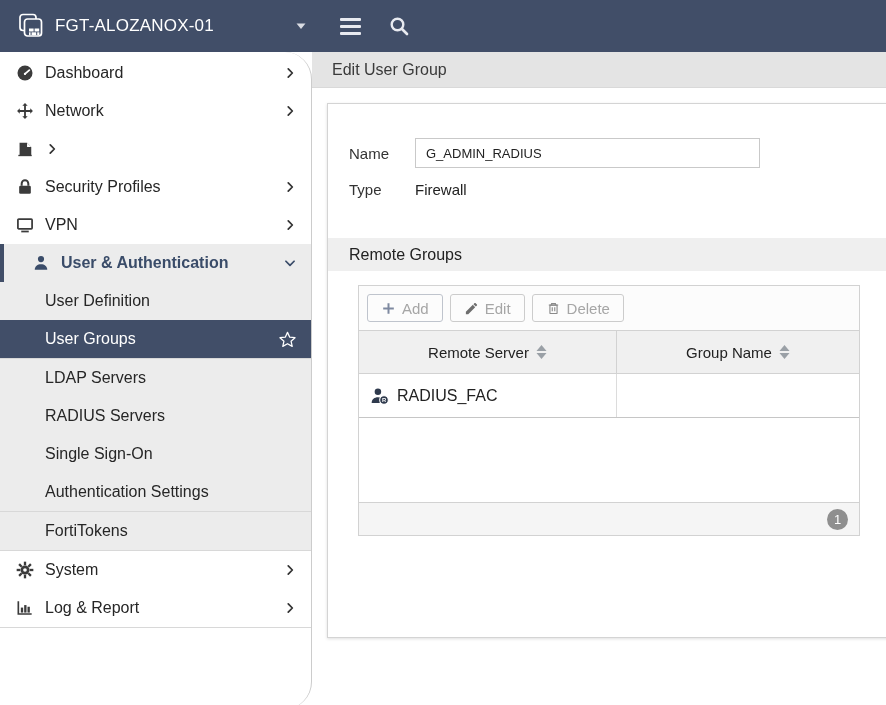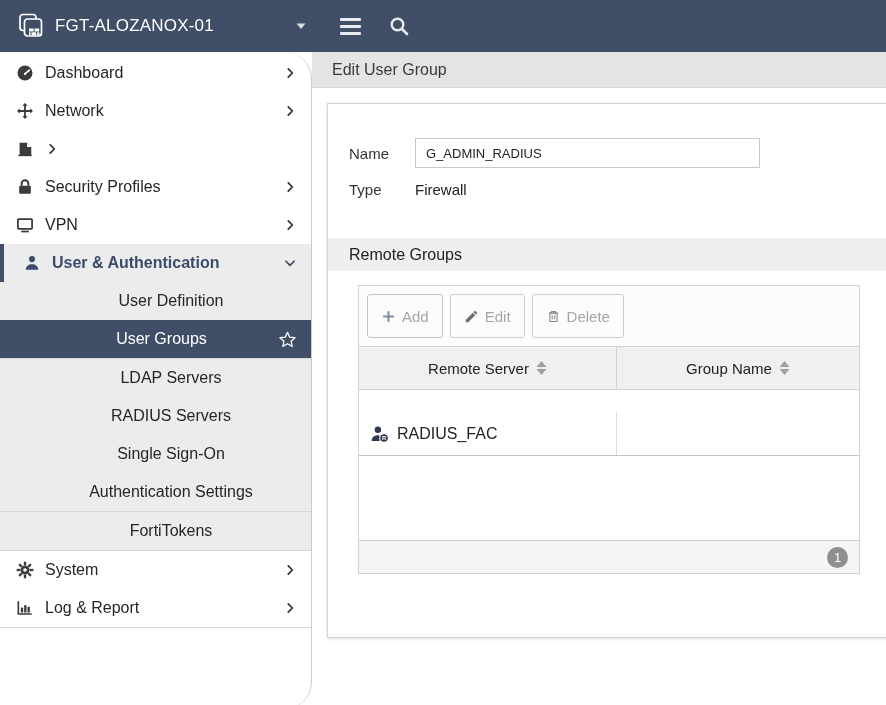--- a/index.html
+++ b/index.html
@@ -19,24 +19,24 @@
   .layout { display:flex; height:657px; }
   .sidebar { width:312px; min-width:312px; border-right:1px solid #ccc; background:#fff; padding-top:2px;border-radius:27px; }
   .main { flex:1; background:#fff; }
 
   
   .nav-item { height:38px; display:flex; align-items:center; padding:0 14px; cursor:pointer; }
   .nav-item .nicon { width:22px; display:flex; justify-content:center; align-items:center; margin-right:9px; color:#3b3b3b; }
   .nav-item .nlabel { flex:1; font-size:16px; color:#262626; }
   .chev { display:flex; color:#333; }
   .nav-group { background:#ececec; }
-  .nav-item.parent { border-left:4px solid #414e68; padding-left:17px; }
+  .nav-item.parent { border-left:4px solid #414e68; padding-left:26px; }
   .nav-item.parent .nicon { color:#3a4c69; }
   .nav-item.parent .nlabel { color:#3a4c69; font-weight:bold; }
-  .sub-item { height:38px; display:flex; align-items:center; padding:0 14px 0 45px; cursor:pointer;text-align:center; }
+  .sub-item { height:38px; display:flex; align-items:center; padding:0 14px 0 45px; cursor:pointer; }
   .sub-item .slabel { flex:1; font-size:16px; color:#262626; }
   .sub-item.selected { background:#414e68; }
   .sub-item.selected .slabel { color:#fff; }
   .divider { border-top:1px solid #d8d8d8; height:0; }
 
   
   .page-header { height:36px; background:#e4e4e4; border-bottom:1px solid #d9d9d9;
     display:flex; align-items:center; padding-left:20px; font-size:16px; color:#3a3a3a; }
   .panel { margin:15px 0 0 15px; width:780px; height:535px; background:#fff;
     border:1px solid #d4d4d4; box-shadow:0 1px 3px rgba(0,0,0,.13); }
@@ -46,31 +46,31 @@
   .form-label { width:66px; font-size:15px; color:#333; }
   .text-input { width:345px; height:30px; border:1px solid #c9c9c9; background:#fff;
     font-family:inherit; font-size:13px; color:#222; padding:0 10px; outline:none; }
   .form-value { font-size:15px; color:#222; }
 
   .section-strip { margin-top:40px; height:33px; background:#efefef; display:flex;
     align-items:center; padding-left:21px; font-size:16px; color:#222; }
 
   .table-wrap { margin:14px 0 0 30px; width:502px; border:1px solid #d2d2d2; }
   .toolbar { padding:8px; display:flex; gap:7px; background:#fcfcfc; }
-  .btn { height:44px; display:inline-flex; align-items:center; gap:6px; padding:0 13px;
+  .btn { height:28px; display:inline-flex; align-items:center; gap:6px; padding:0 13px;
     background:transparent; border:1px solid #ccc; border-radius:3px;
     font-family:inherit; font-size:15px; color:#a6a6a6; cursor:pointer; }
   .btn.btn-add { border-color:#bfc4cd; }
   .thead { display:flex; height:44px; background:#f0f0f0; border-top:1px solid #d2d2d2;
     border-bottom:1px solid #d2d2d2; }
   .th { display:flex; align-items:center; justify-content:center; gap:7px;
     font-size:15px; color:#222; }
   .th-1 { width:258px; border-right:1px solid #d2d2d2; }
   .th-2 { flex:1; }
-  .trow { display:flex; height:44px; border-bottom:1px solid #c6c6c6; background:#fff;margin-top:22px; }
+  .trow { display:flex; height:44px; border-bottom:1px solid #c6c6c6; background:#fff; }
   .td-1 { width:258px; border-right:1px solid #dcdcdc; display:flex; align-items:center;
     gap:7px; padding-left:11px; font-size:16px; color:#222; }
   .td-2 { flex:1; font-size:16px; color:#222; }
   .tfill { height:84px; background:#fff; }
   .tfoot { height:33px; background:#f5f5f5; border-top:1px solid #d2d2d2;
     display:flex; align-items:center; justify-content:flex-end; padding-right:11px; }
   .page-badge { width:21px; height:21px; border-radius:50%; background:#8f8f8f;
     color:#fff; font-size:13px; display:flex; align-items:center; justify-content:center; cursor:pointer; }
   .sort { display:flex; flex-direction:column; gap:2px; }
 </style>

